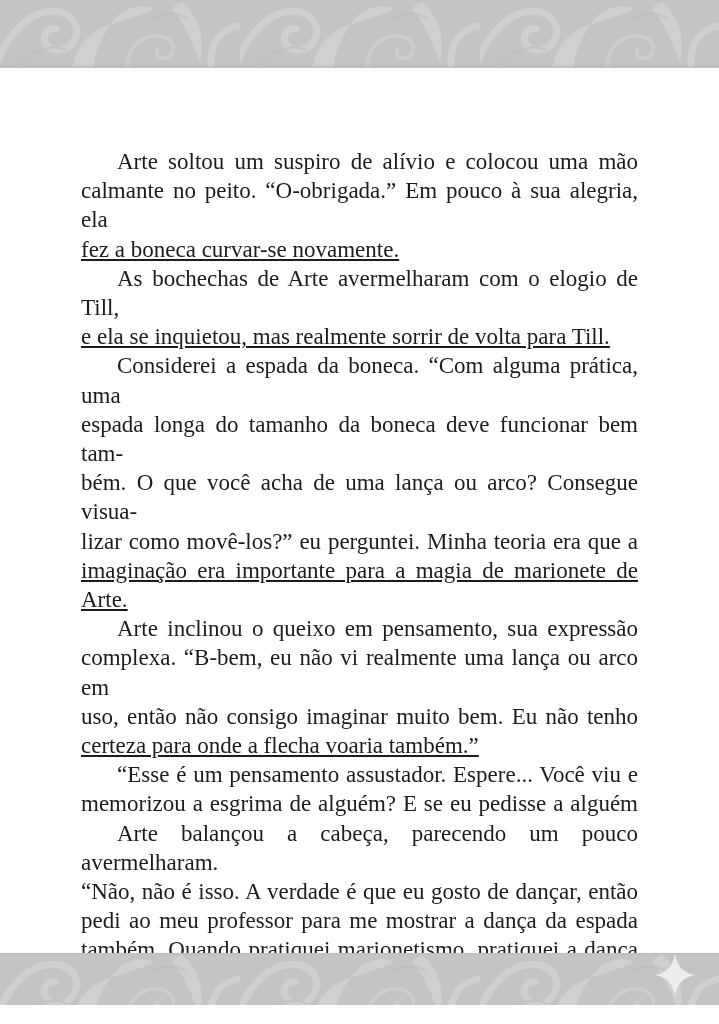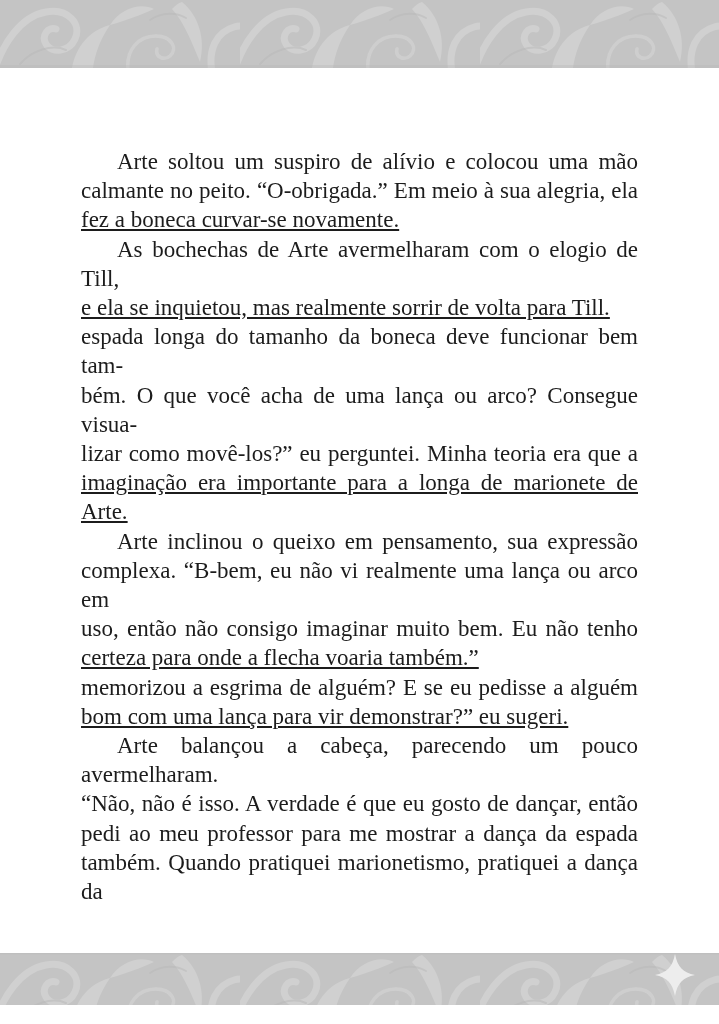--- a/index.html
+++ b/index.html
@@ -61,42 +61,43 @@
         </pattern>
       </defs>
       <rect width="719" height="68" fill="url(#dmkT)"></rect>
       <rect y="65" width="719" height="3" class="edge-fade"></rect>
     </svg>
   </div>
 
   <div class="text-block">
       <div>
         <div class="line first">Arte soltou um suspiro de alívio e colocou uma mão</div>
-        <div class="line">calmante no peito. “O-obrigada.” Em meio à sua alegria, ela</div>
+        <div class="line">calmante no peito. “O-obrigada.” Em pouco à sua alegria, ela</div>
         <div class="line last">fez a boneca curvar-se novamente.</div>
       </div>
       <div>
         <div class="line first">As bochechas de Arte avermelharam com o elogio de Till,</div>
         <div class="line last">e ela se inquietou, mas realmente sorrir de volta para Till.</div>
       </div>
       <div>
+        <div class="line first">Considerei a espada da boneca. “Com alguma prática, uma</div>
         <div class="line">espada longa do tamanho da boneca deve funcionar bem tam-</div>
         <div class="line">bém. O que você acha de uma lança ou arco? Consegue visua-</div>
         <div class="line">lizar como movê-los?” eu perguntei. Minha teoria era que a</div>
-        <div class="line last">imaginação era importante para a longa de marionete de Arte.</div>
+        <div class="line last">imaginação era importante para a magia de marionete de Arte.</div>
       </div>
       <div>
         <div class="line first">Arte inclinou o queixo em pensamento, sua expressão</div>
         <div class="line">complexa. “B-bem, eu não vi realmente uma lança ou arco em</div>
         <div class="line">uso, então não consigo imaginar muito bem. Eu não tenho</div>
         <div class="line last">certeza para onde a flecha voaria também.”</div>
       </div>
       <div>
+        <div class="line first">“Esse é um pensamento assustador. Espere... Você viu e</div>
         <div class="line">memorizou a esgrima de alguém? E se eu pedisse a alguém</div>
-        <div class="line last">bom com uma lança para vir demonstrar?” eu sugeri.</div>
       </div>
       <div>
         <div class="line first">Arte balançou a cabeça, parecendo um pouco avermelharam.</div>
         <div class="line">“Não, não é isso. A verdade é que eu gosto de dançar, então</div>
         <div class="line">pedi ao meu professor para me mostrar a dança da espada</div>
         <div class="line">também. Quando pratiquei marionetismo, pratiquei a dança da</div>
       </div>
     </div>
 
   <div class="band band-bottom">

